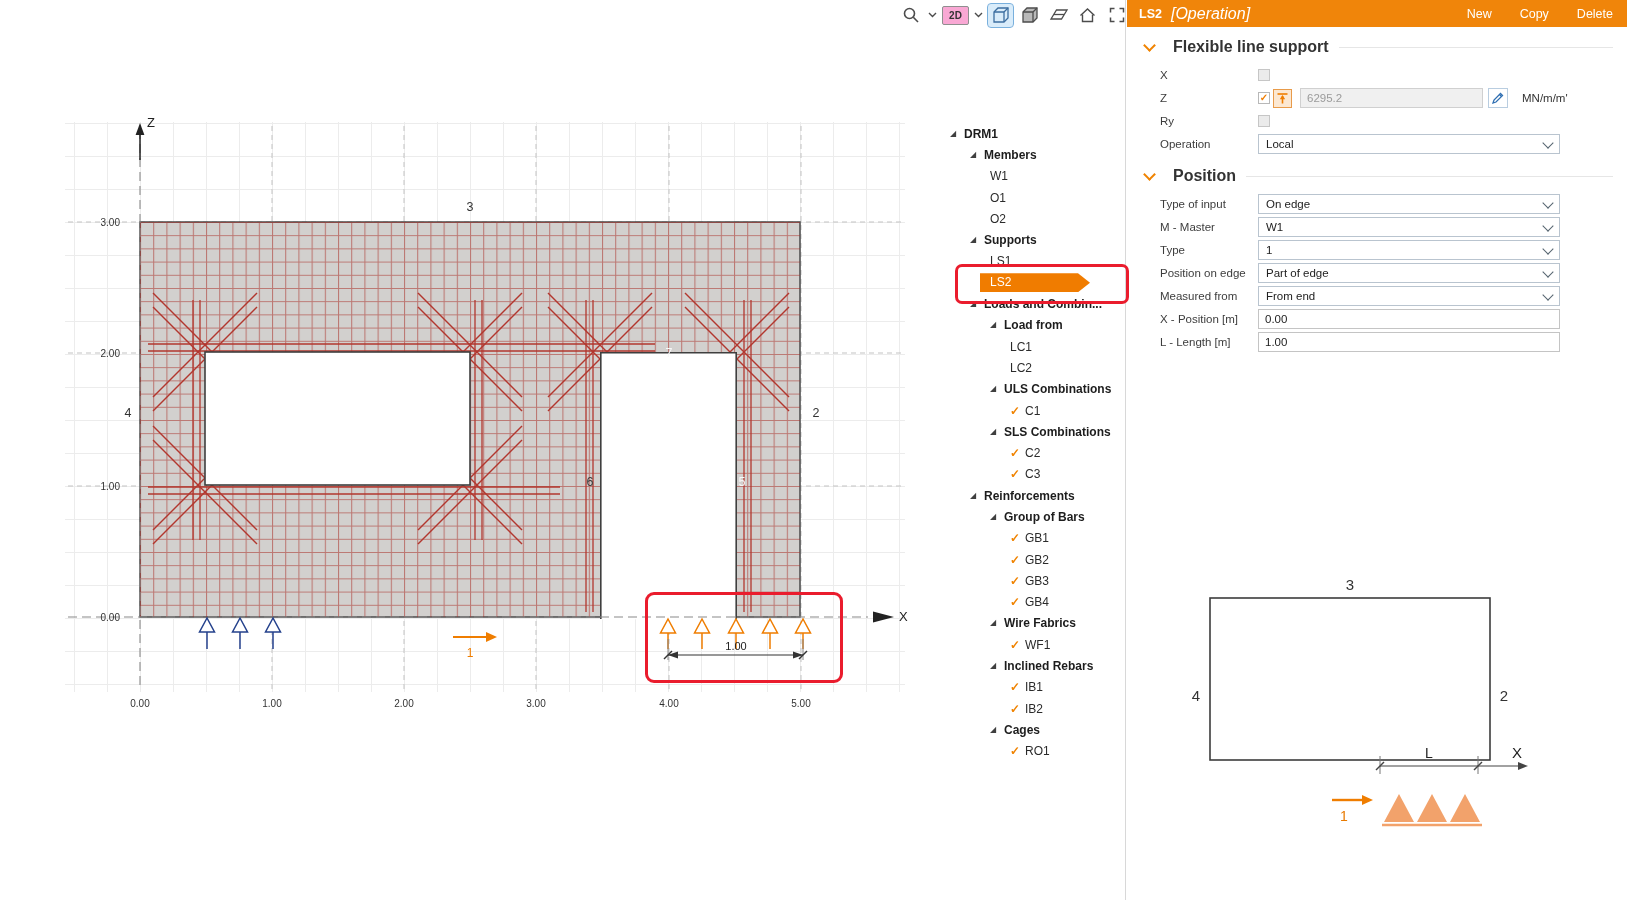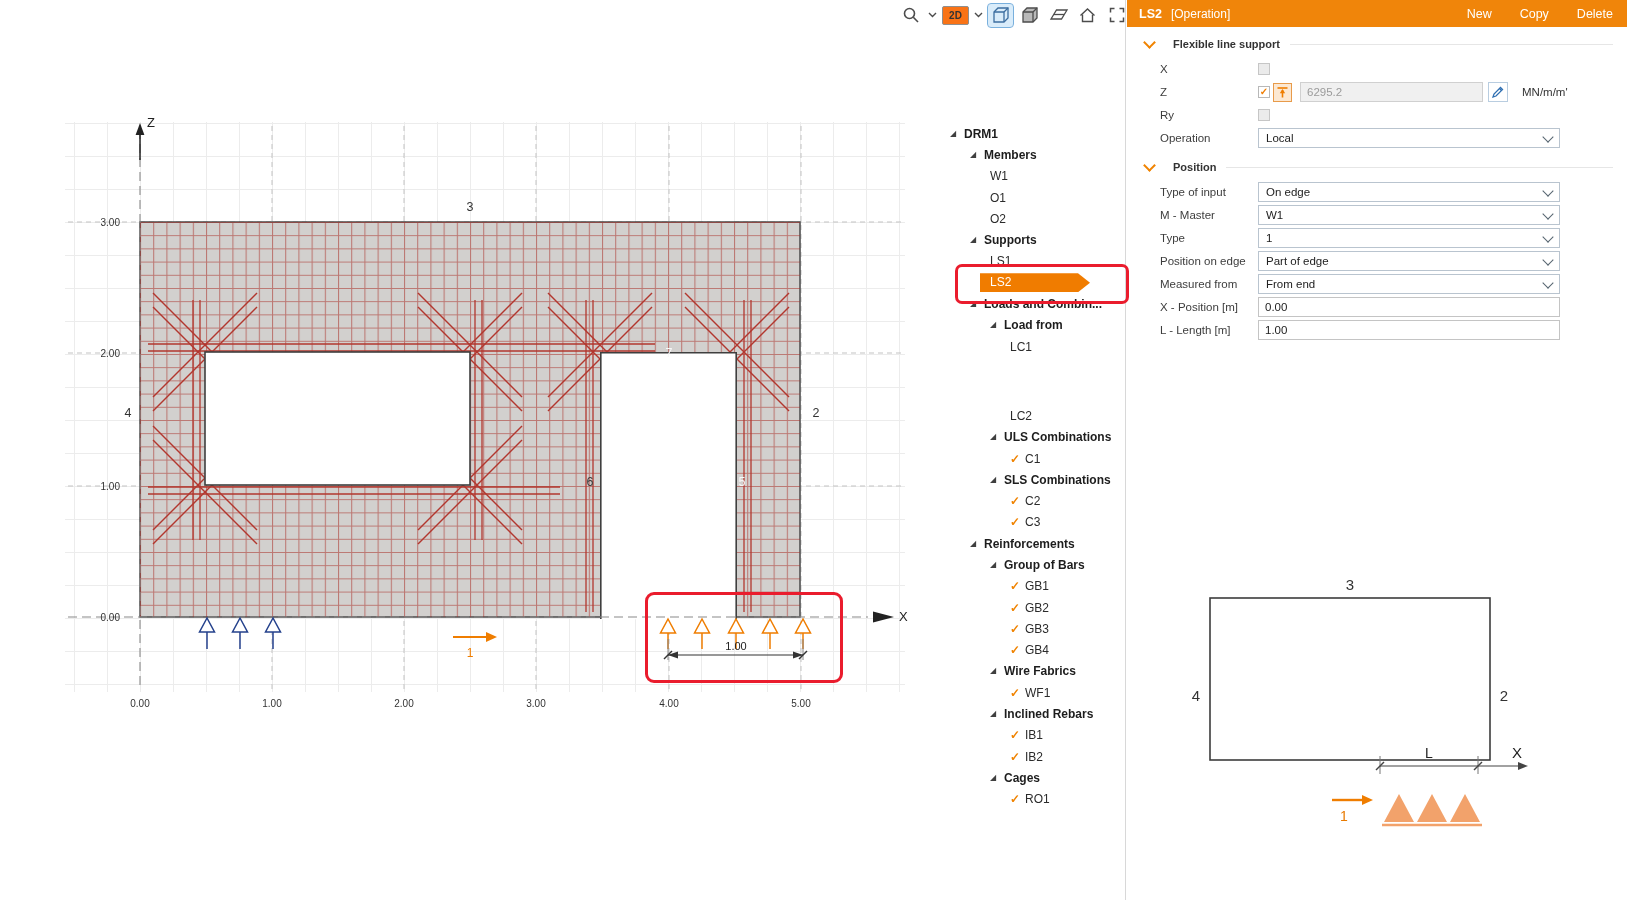--- a/index.html
+++ b/index.html
@@ -6,21 +6,21 @@
   #app{position:relative;width:1627px;height:900px;overflow:hidden;background:#fff;
        font-family:"Liberation Sans",sans-serif;}
   svg text{font-family:"Liberation Sans",sans-serif;}
 
   
   #toolbar{position:absolute;left:898px;top:2px;height:26px;display:flex;align-items:center;gap:4px;z-index:4;}
   .tbtn{display:flex;align-items:center;justify-content:center;width:25px;height:23px;border-radius:3px;}
   .tbtn.active{background:#d9ecfa;outline:1px solid #79b0dd;}
   .chevbtn{display:flex;align-items:center;justify-content:center;width:11px;height:23px;}
   .mode2d{display:flex;align-items:center;justify-content:center;width:25px;height:17px;
-          border:1px solid #8f8f8f;border-radius:2px;font-size:10px;font-weight:bold;color:#333;background:#f97316;}
+          border:1px solid #8f8f8f;border-radius:2px;font-size:10px;font-weight:bold;color:#333;background:#f9a8d4;}
 
   
   #tree{position:absolute;left:945px;top:123px;width:180px;z-index:2;}
   .trow{display:flex;align-items:center;height:21.3px;font-size:12px;white-space:nowrap;}
   .tri{color:#3f3f3f;font-size:8px;width:12px;flex:none;margin-right:2px;line-height:1;}
   .chk{color:#f08300;font-weight:bold;font-size:12px;width:15px;flex:none;line-height:1;}
   .tlabel{color:#2b2b2b;}
   .tlabel.b{font-weight:bold;color:#1d1d1d;}
   .tlabel.sel{background:#f07c00;color:#fff;margin-left:-10px;padding:2px 0 3px 10px;width:110px;
       box-sizing:border-box;clip-path:polygon(0 0,calc(100% - 12px) 0,100% 50%,calc(100% - 12px) 100%,0 100%);}
@@ -30,27 +30,27 @@
   #ann-supports{left:645px;top:592px;width:192px;height:85px;border-radius:9px;}
   #ann-ls2{left:955px;top:264px;width:168px;height:34px;border-radius:7px;}
 
   
   #vdivider{position:absolute;left:1125px;top:0;width:1px;height:900px;background:#d8d8d8;}
 
   
   #panel{position:absolute;left:1127px;top:0;width:500px;height:900px;background:#fff;}
   #phead{height:27px;background:#f0850a;display:flex;align-items:center;padding:0 14px 0 12px;color:#fff;}
   .ptitle{font-weight:bold;font-size:12.5px;}
-  .ptag{margin-left:9px;font-size:12px;}
+  .ptag{margin-left:9px;font-size:16px;font-style:italic;}
   .spacer{flex:1;}
   .pact{font-size:12.5px;margin-left:28px;cursor:pointer;}
   .sec-head{display:flex;align-items:center;margin:11px 0 9px 18px;}
   .sec-chev{width:7px;height:7px;border-right:2px solid #f08300;border-bottom:2px solid #f08300;
             transform:rotate(45deg);margin:-3px 9px 0 0;flex:none;}
-  .sec-title{font-size:11px;font-weight:bold;color:#333;white-space:nowrap;padding-left:10px;}
+  .sec-title{font-size:16px;font-weight:bold;color:#333;white-space:nowrap;padding-left:10px;}
   .sec-head::after{content:"";flex:1;height:1px;background:#e6e6e6;margin:0 14px 0 10px;}
   .prow{display:flex;align-items:center;height:20px;margin:0 0 3px 33px;}
   .plabel{width:98px;flex:none;font-size:11.5px;color:#3d3d3d;}
   .pselect{width:302px;height:20px;border:1px solid #b9c4cf;background:#fff;display:flex;align-items:center;
            padding:0 7px;box-sizing:border-box;font-size:11.5px;color:#222;}
   .sel-val{flex:1;}
   .sel-chev{width:7px;height:7px;border-right:1.5px solid #55646f;border-bottom:1.5px solid #55646f;
             transform:rotate(45deg);margin-top:-3px;flex:none;}
   .pinput{width:302px;height:20px;border:1px solid #c4c4c4;font-size:11.5px;padding:0 6px;
           box-sizing:border-box;color:#222;font-family:inherit;background:#fff;}
@@ -309,21 +309,21 @@
         <span class="tri">◢</span>
         <span class="tlabel b">Loads and Combin...</span>
       </div>
       <div class="trow" style="padding-left: 45px;">
         <span class="tri">◢</span>
         <span class="tlabel b">Load from</span>
       </div>
       <div class="trow" style="padding-left: 65px;">
         <span class="tlabel">LC1</span>
       </div>
-      <div class="trow" style="padding-left: 65px; margin-top: 48px;">
+      <div class="trow" style="padding-left: 65px;">
         <span class="tlabel">LC2</span>
       </div>
       <div class="trow" style="padding-left: 45px;">
         <span class="tri">◢</span>
         <span class="tlabel b">ULS Combinations</span>
       </div>
       <div class="trow" style="padding-left: 65px;">
         <span class="chk">✓</span>
         <span class="tlabel">C1</span>
       </div>

